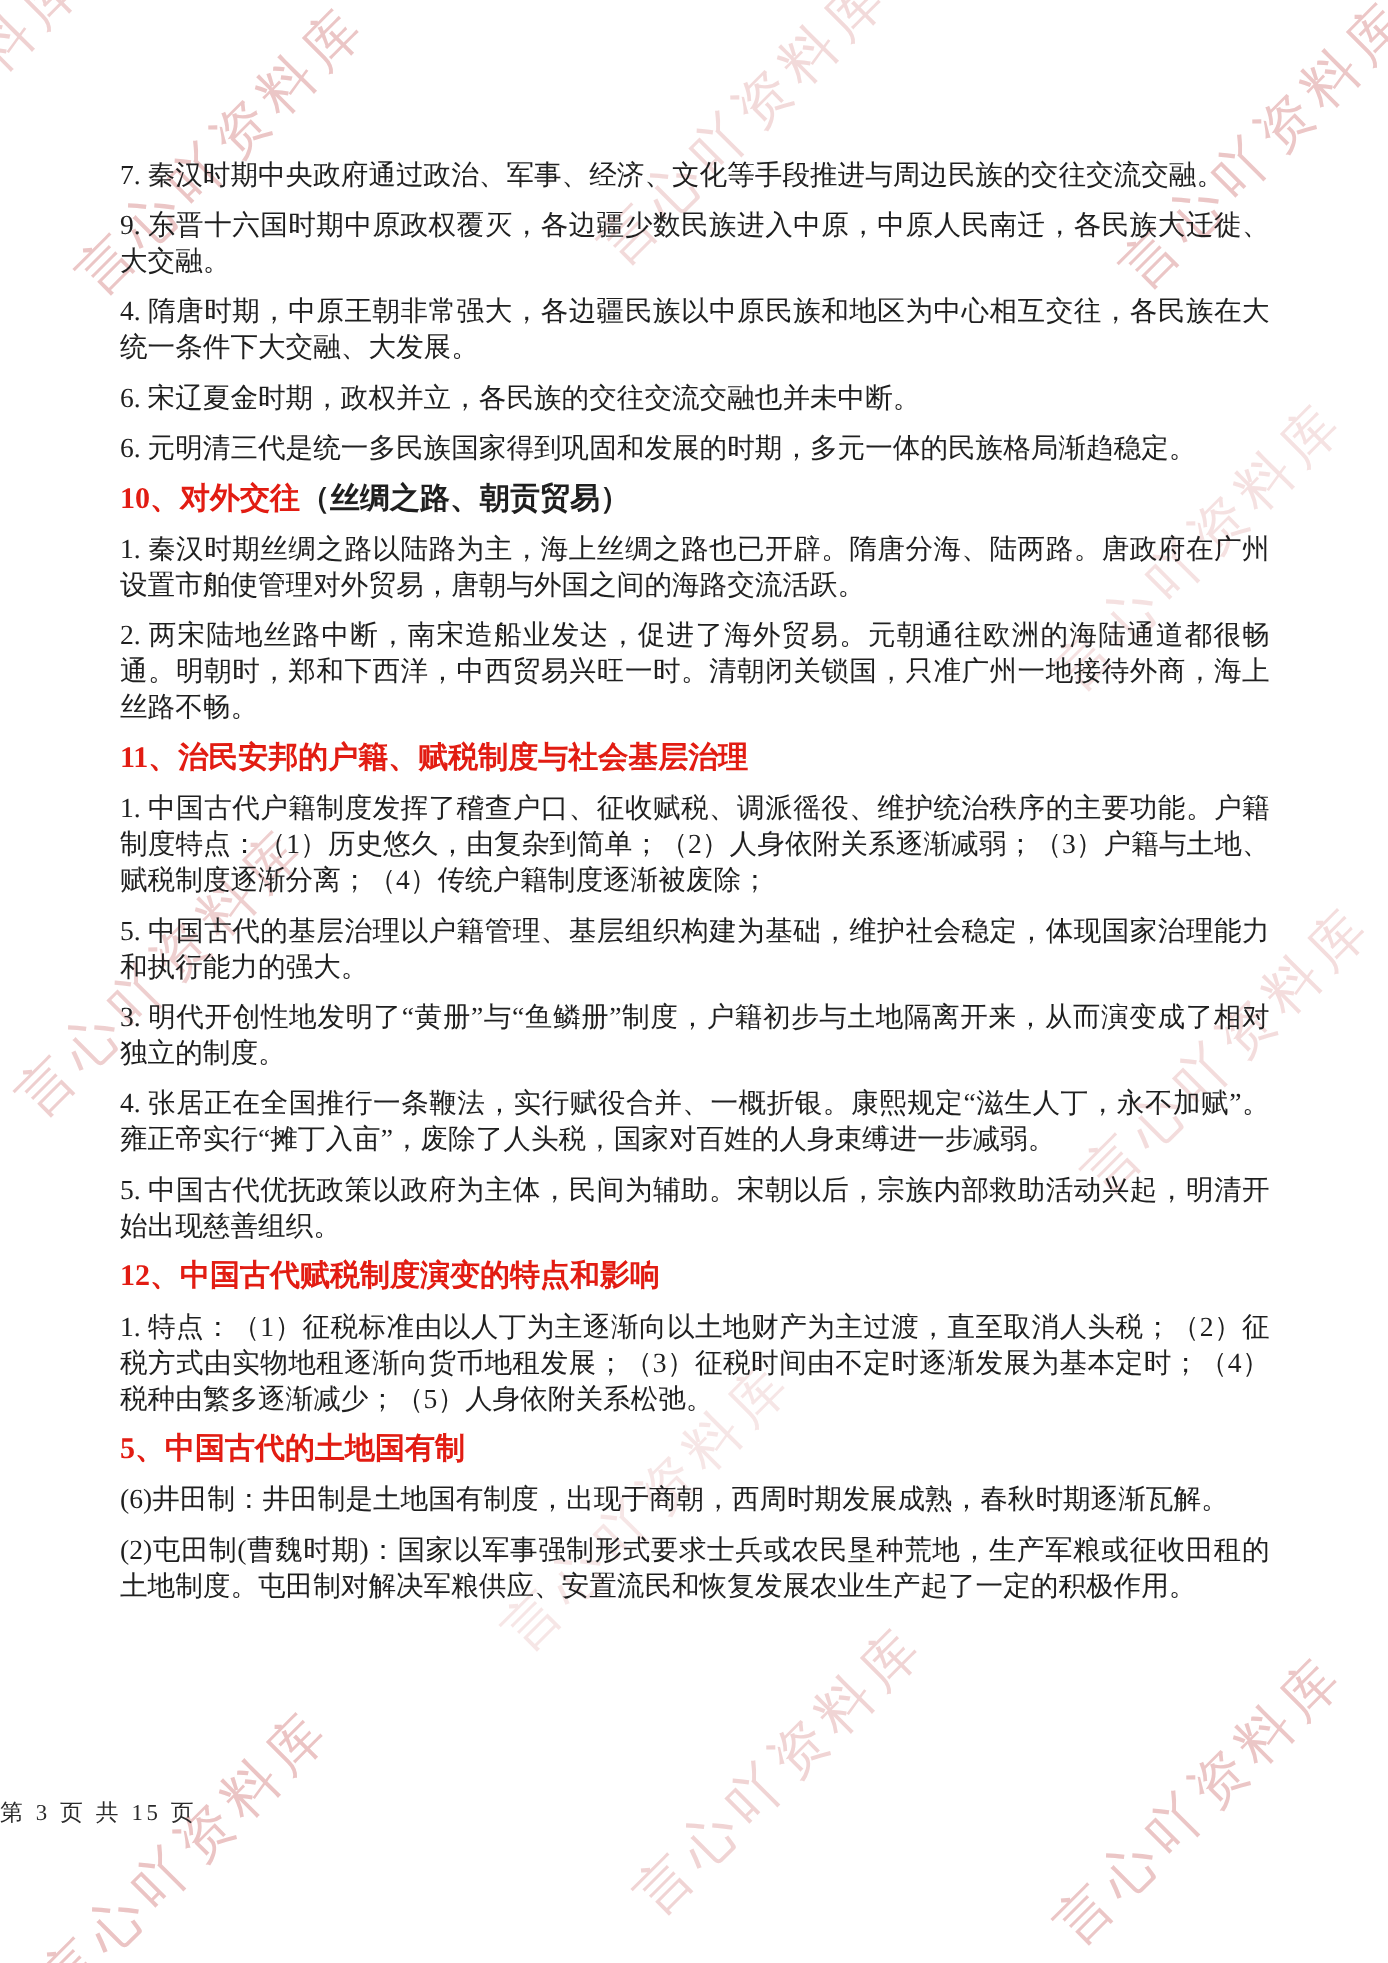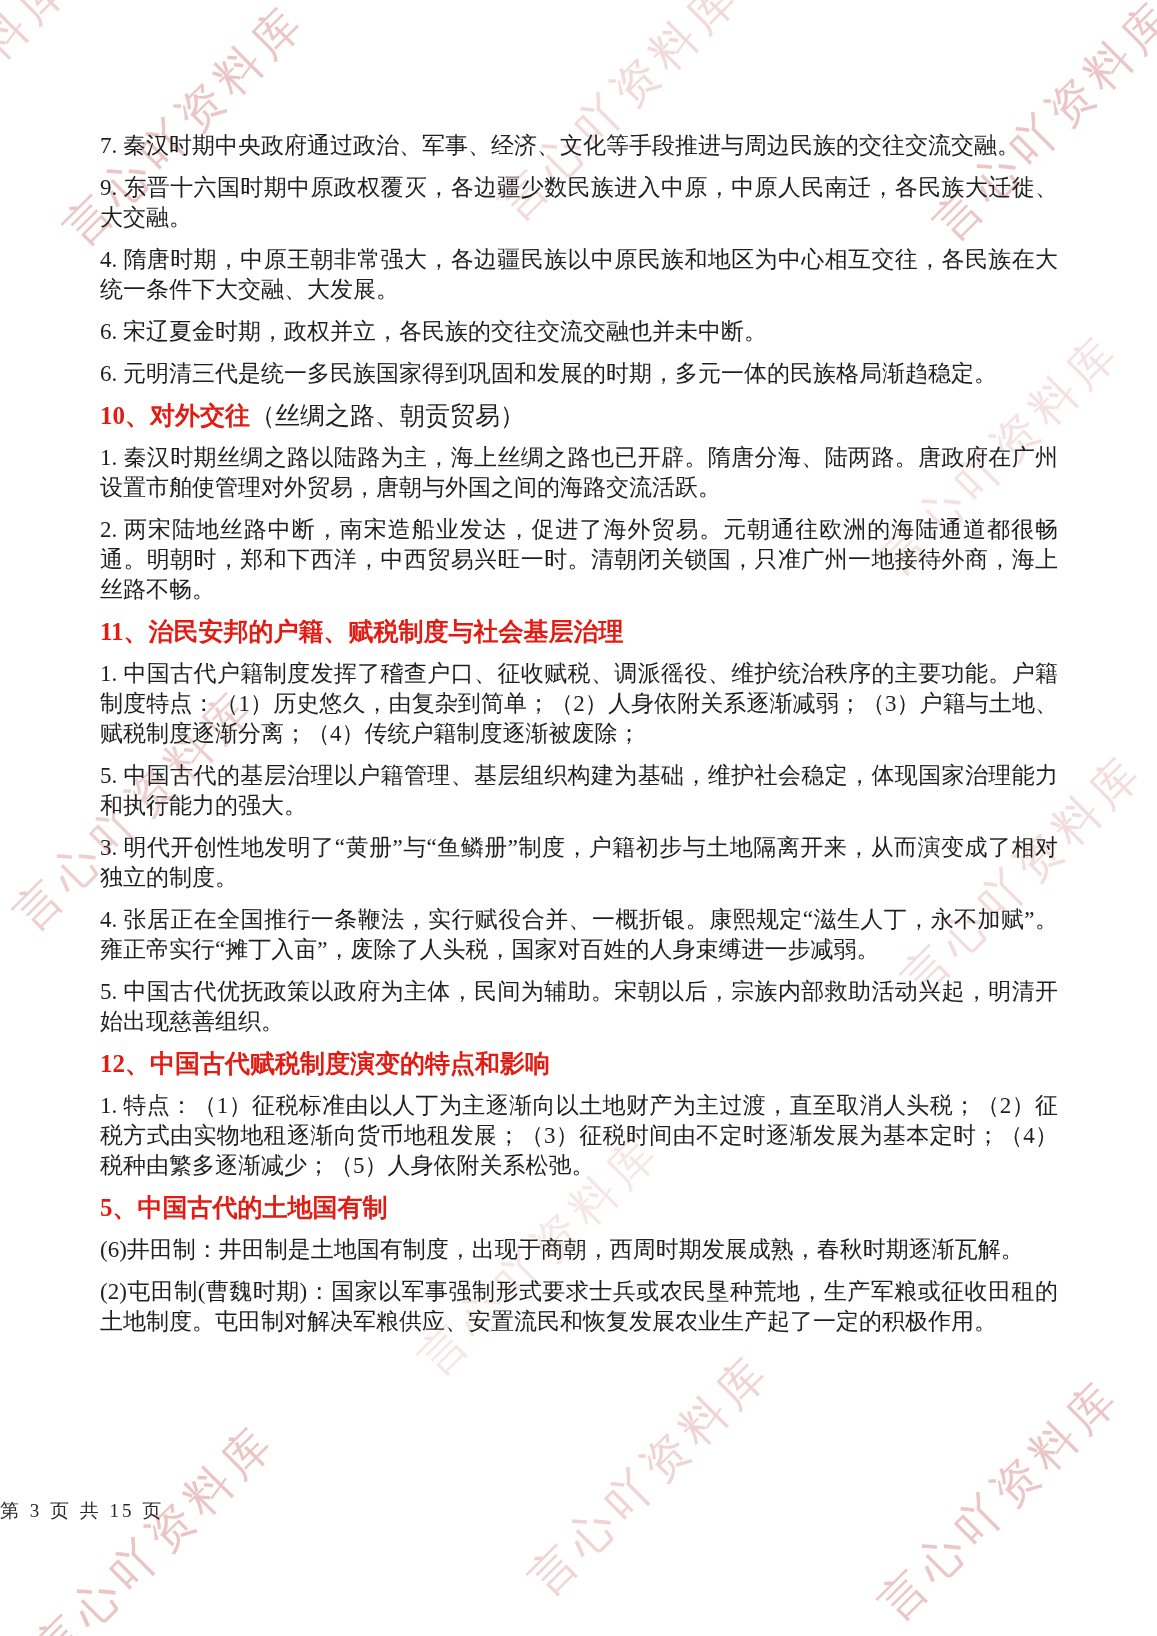--- a/index.html
+++ b/index.html
@@ -34,21 +34,21 @@
   }
   p.para { margin: 0 0 12px 0; }
   h2.section-heading {
     font-size: 25px;
     line-height: 30px;
     margin: 2px 0 12px 0;
     font-weight: bold;
     color: #e21c12;
     text-align: left;
   }
-  h2 .heading-suffix { color: #1f1f1f; font-weight: normal; text-align: center; }
+  h2 .heading-suffix { color: #1f1f1f; font-weight: bold; text-align: center; }
   
   .page-footer {
     position: absolute;
     left: 0; right: 0; top: 1498px;
     z-index: 1;
     text-align: left;
     font-size: 19px;
     letter-spacing: 3px;
     color: #2a2a2a;
   }

